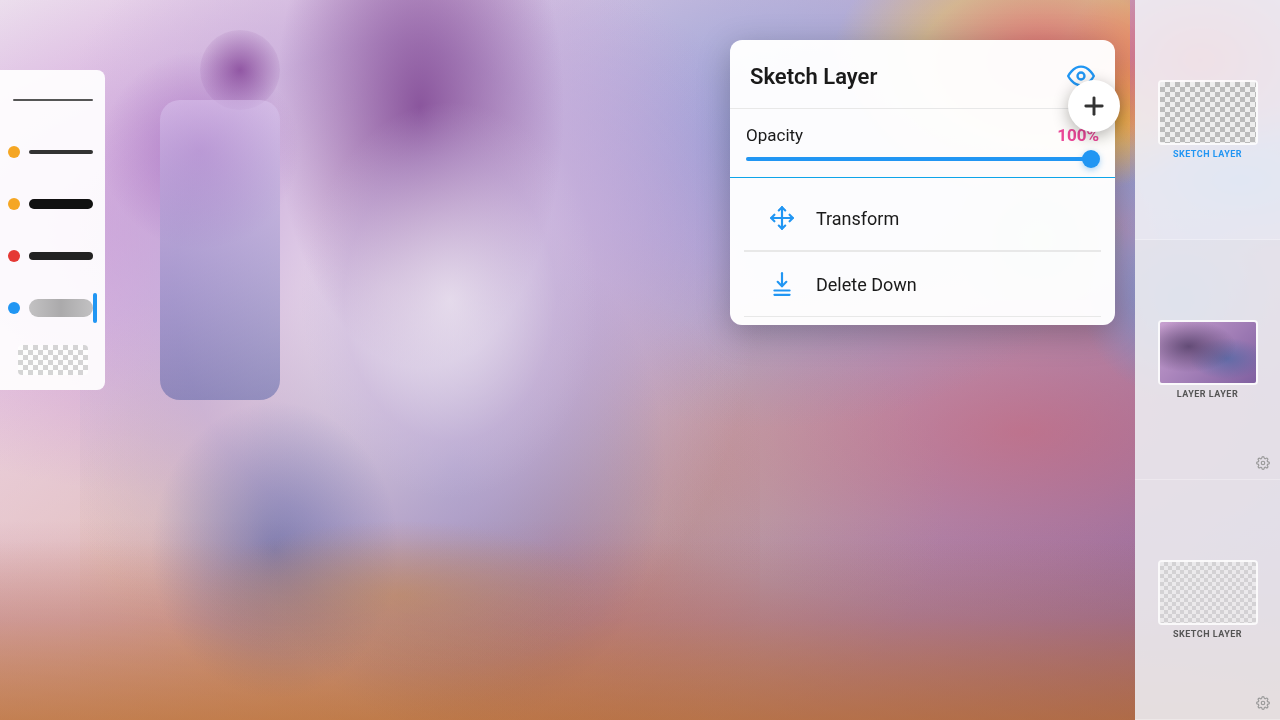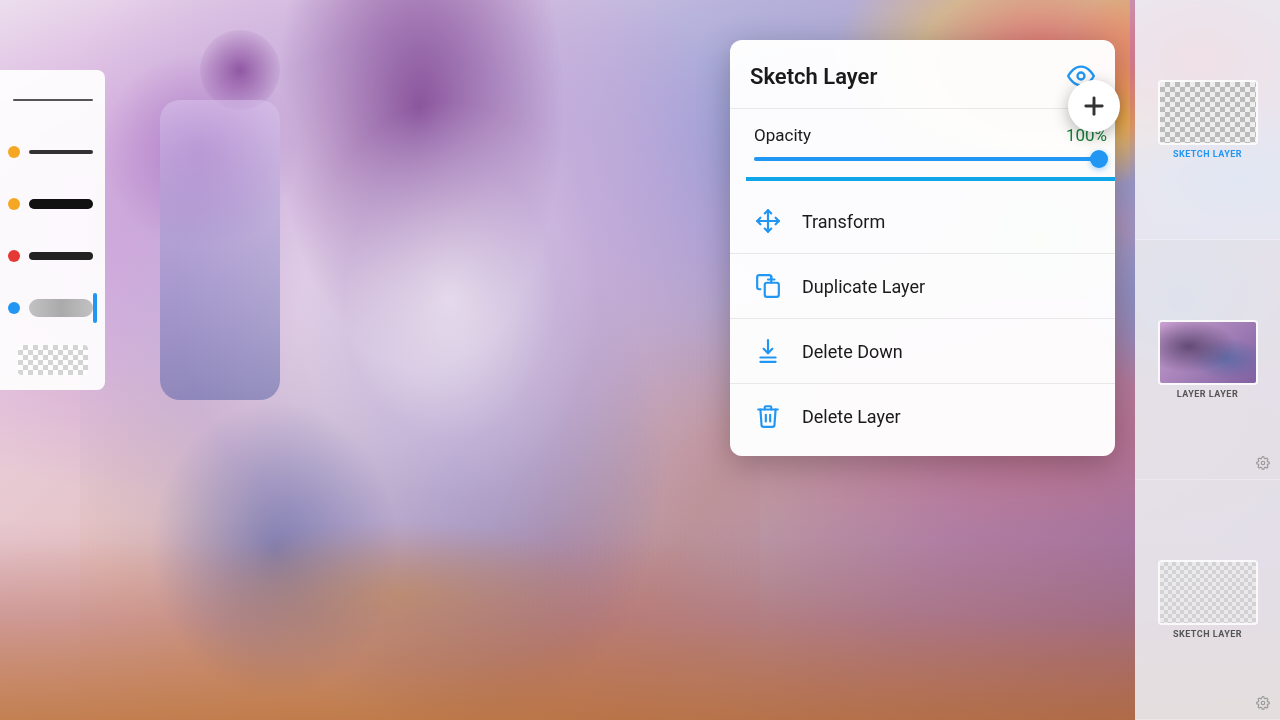--- a/index.html
+++ b/index.html
@@ -158,41 +158,40 @@
     }
 
     .visibility-icon {
       width: 28px;
       height: 28px;
       color: #2196F3;
       cursor: pointer;
     }
 
     .opacity-section {
-      padding: 16px 8px;
-      border-bottom: 4px solid #0ea5e9;
-      margin-left: 16px;
+      padding: 16px 16px;
+      border-bottom: 1px solid #0ea5e9;
     }
 
     .opacity-row {
       display: flex;
       justify-content: space-between;
       align-items: center;
       margin-bottom: 12px;
     }
 
     .opacity-label {
       font-size: 17px;
       color: #1a1a1a;
     }
 
     .opacity-value {
       font-size: 17px;
-      color: #15803d;
-      font-weight: 400;
+      color: #ec4899;
+      font-weight: 700;
     }
 
     .slider-track {
       width: 100%;
       height: 4px;
       background: #e0e0e0;
       border-radius: 2px;
       position: relative;
     }
 
@@ -212,21 +211,21 @@
       top: 50%;
       transform: translateY(-50%);
       width: 18px;
       height: 18px;
       background: #2196F3;
       border-radius: 50%;
       box-shadow: 0 2px 6px rgba(33,150,243,0.4);
     }
 
     .menu-items {
-      padding: 8px 0;
+      padding: 8px 14px;
     }
 
     .menu-item {
       display: flex;
       align-items: center;
       gap: 20px;
       padding: 18px 24px;
       cursor: pointer;
       transition: background 0.15s;
     }
@@ -436,60 +435,37 @@
           <polyline points="19 9 22 12 19 15"></polyline>
           <line x1="2" y1="12" x2="22" y2="12"></line>
           <line x1="12" y1="2" x2="12" y2="22"></line>
         </svg>
       </div>
       <span class="menu-item-label">Transform</span>
     </div>
 
     <div class="panel-divider"></div>
 
-    <div class="menu-item">
-      <div class="menu-item-icon">
-        <svg width="26" height="26" viewBox="0 0 24 24" fill="none" stroke="#2196F3" stroke-width="2" stroke-linecap="round" stroke-linejoin="round">
-          <rect x="9" y="9" width="13" height="13" rx="2" ry="2"></rect>
-          <path d="M5 15H4a2 2 0 01-2-2V4a2 2 0 012-2h9a2 2 0 012 2v1"></path>
-          <line x1="15" y1="3" x2="15" y2="9"></line>
-          <line x1="12" y1="6" x2="18" y2="6"></line>
-        </svg>
-      </div>
-      <span class="menu-item-label">Duplicate Layer</span>
-    </div>
 
     <div class="panel-divider"></div>
 
     <div class="menu-item">
       <div class="menu-item-icon">
         <svg width="26" height="26" viewBox="0 0 24 24" fill="none" stroke="#2196F3" stroke-width="2" stroke-linecap="round" stroke-linejoin="round">
           <line x1="12" y1="2" x2="12" y2="14"></line>
           <polyline points="8 10 12 14 16 10"></polyline>
           <line x1="5" y1="18" x2="19" y2="18"></line>
           <line x1="5" y1="22" x2="19" y2="22"></line>
         </svg>
       </div>
       <span class="menu-item-label">Delete Down</span>
     </div>
 
     <div class="panel-divider"></div>
 
-    <div class="menu-item">
-      <div class="menu-item-icon">
-        <svg width="26" height="26" viewBox="0 0 24 24" fill="none" stroke="#2196F3" stroke-width="2" stroke-linecap="round" stroke-linejoin="round">
-          <polyline points="3 6 5 6 21 6"></polyline>
-          <path d="M19 6l-1 14a2 2 0 01-2 2H8a2 2 0 01-2-2L5 6"></path>
-          <path d="M10 11v6"></path>
-          <path d="M14 11v6"></path>
-          <path d="M9 6V4a1 1 0 011-1h4a1 1 0 011 1v2"></path>
-        </svg>
-      </div>
-      <span class="menu-item-label">Delete Layer</span>
-    </div>
   </div>
 </div>
 
 <div class="fab">
   <svg width="28" height="28" viewBox="0 0 24 24" fill="none" stroke="#333" stroke-width="2.5" stroke-linecap="round">
     <line x1="12" y1="5" x2="12" y2="19"></line>
     <line x1="5" y1="12" x2="19" y2="12"></line>
   </svg>
 </div>
 

